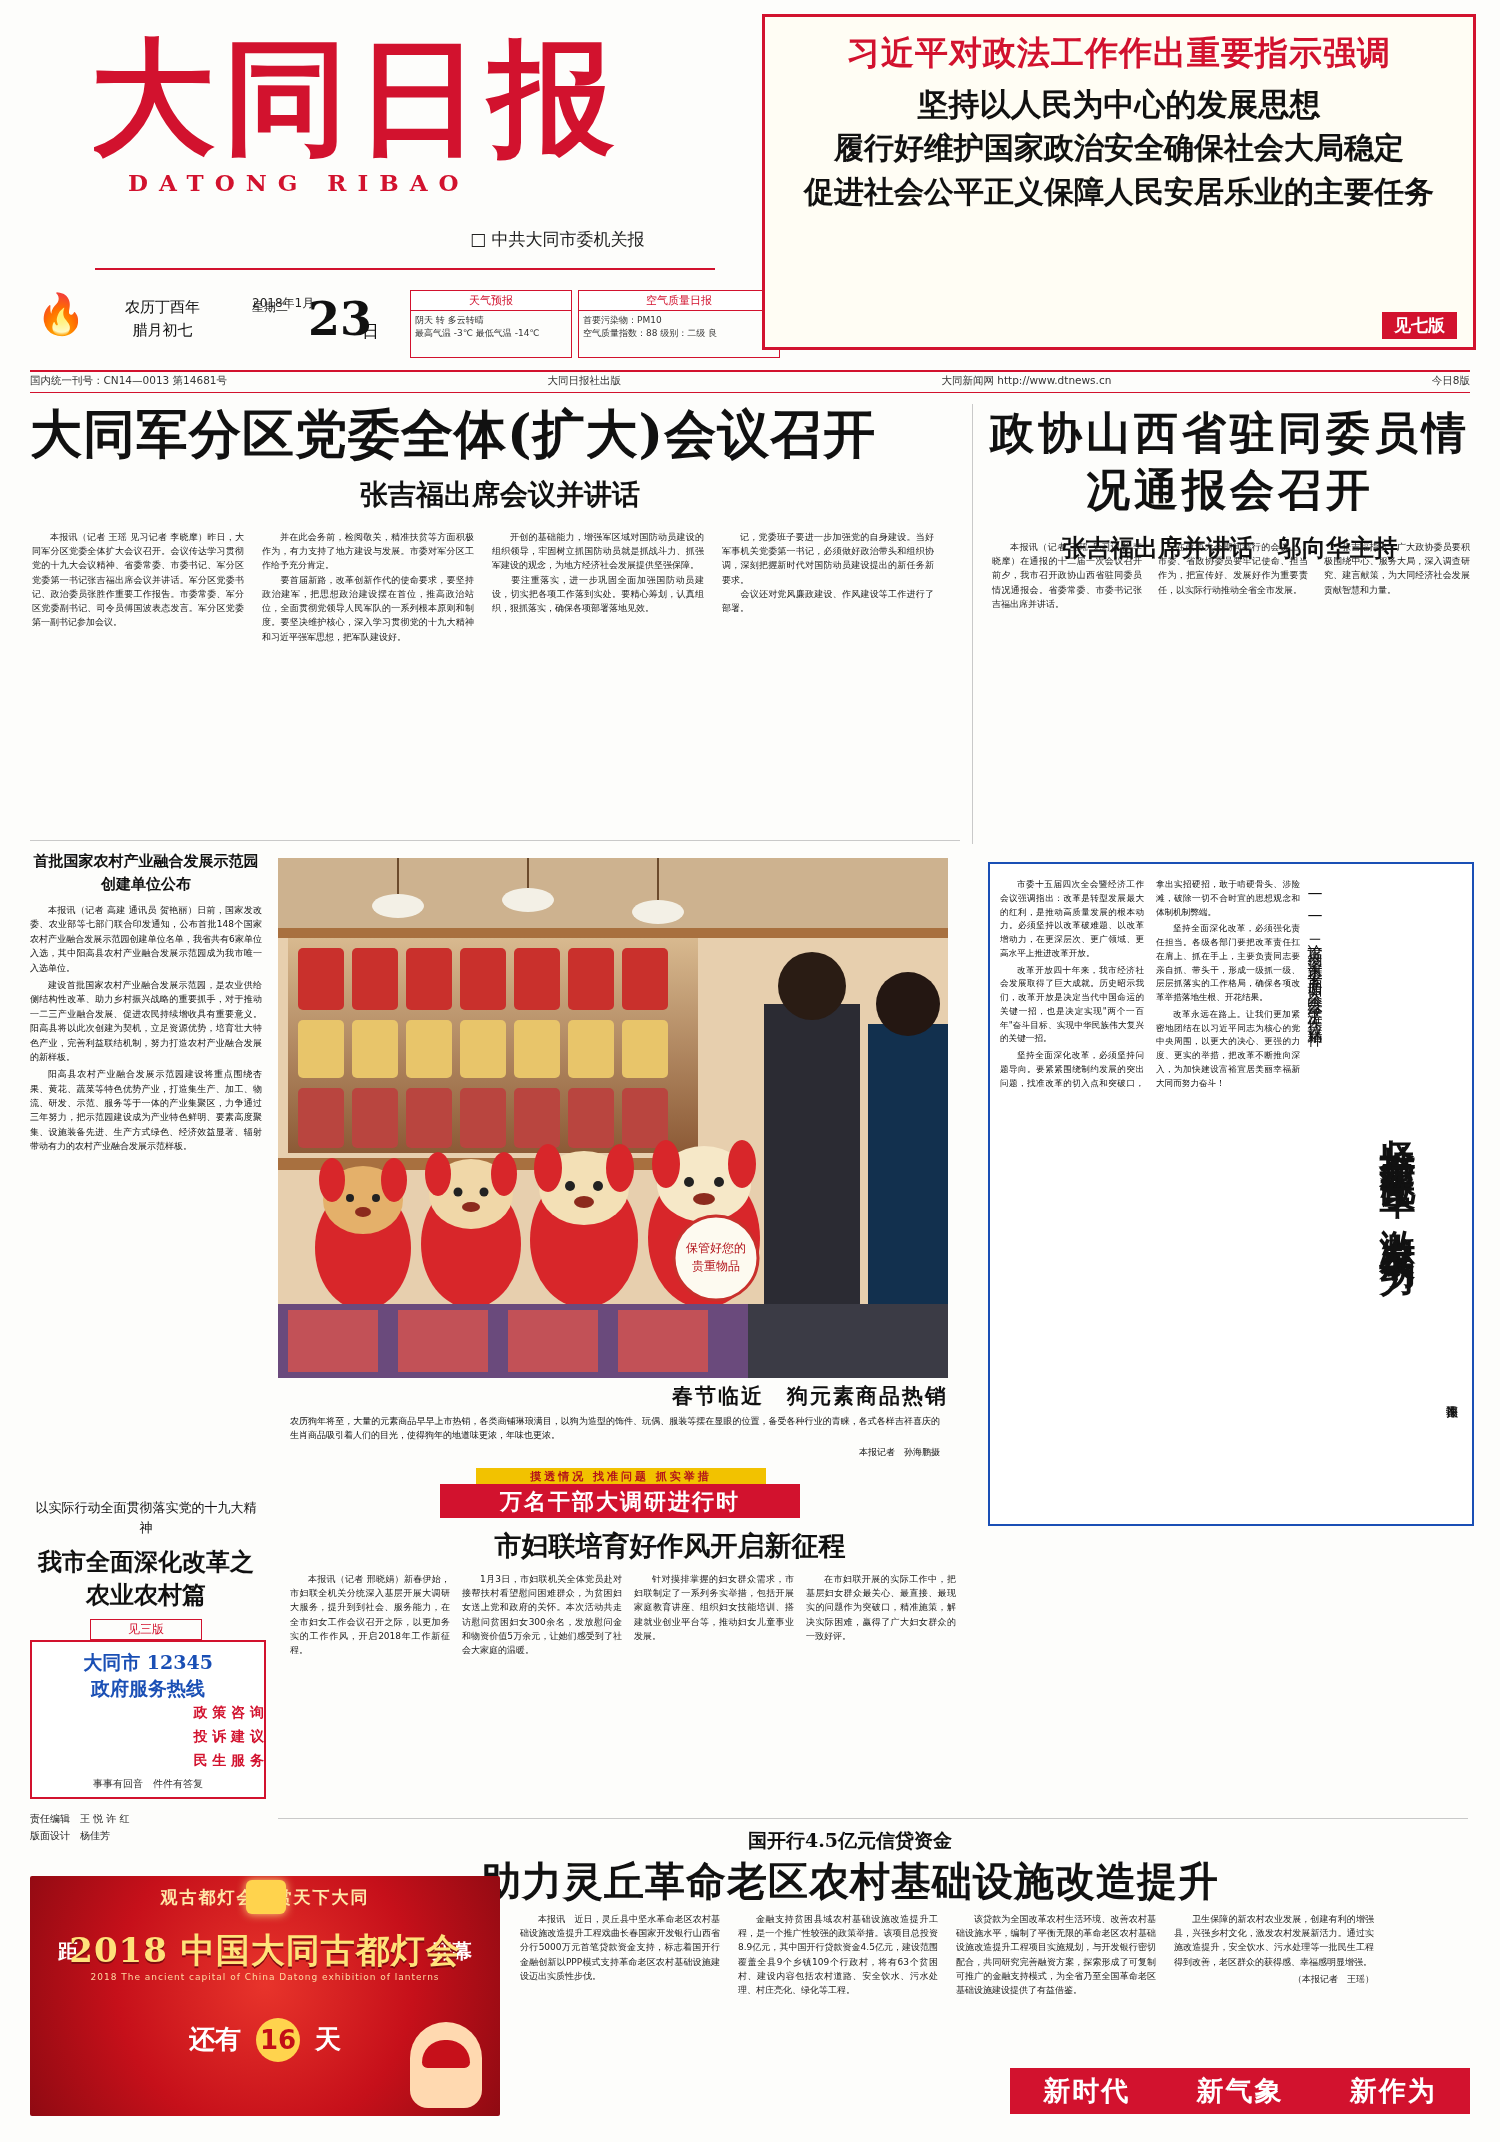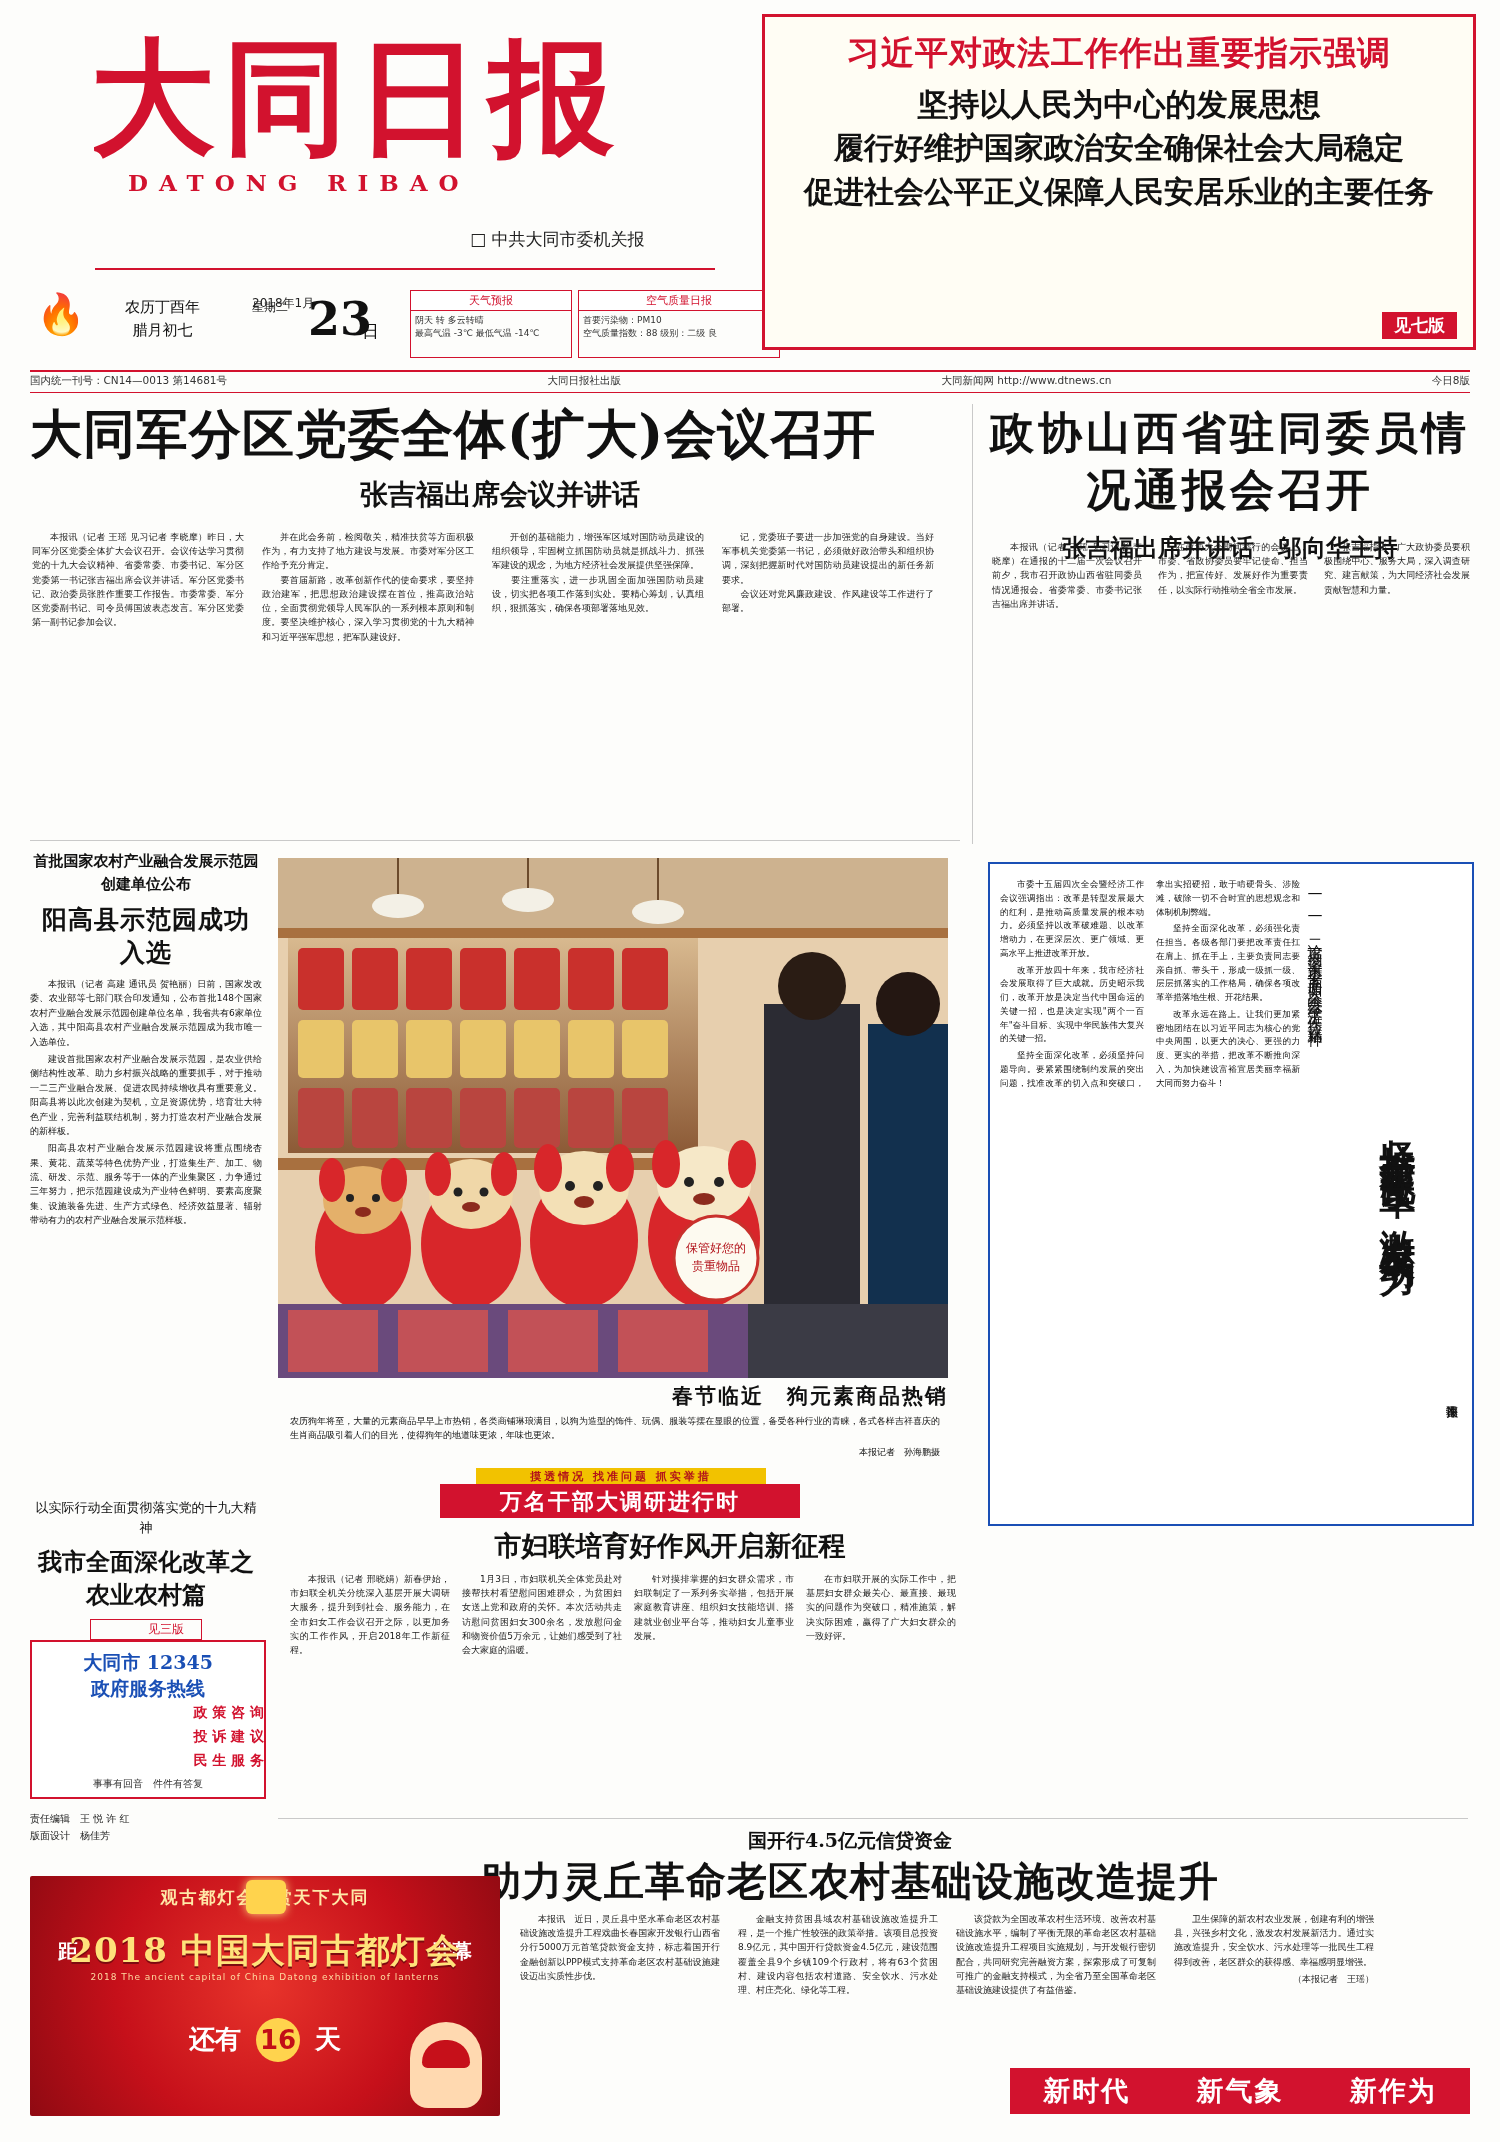--- a/index.html
+++ b/index.html
@@ -83,21 +83,21 @@
   .hl-fulian{position:absolute;left:380px;top:1528px;width:580px;text-align:center;font-family:"DejaVu Serif","Liberation Serif",serif;font-weight:bold;font-size:27px;}
   .cfl1{left:290px;top:1572px;width:160px;height:230px;}
   .cfl2{left:462px;top:1572px;width:160px;height:230px;}
   .cfl3{left:634px;top:1572px;width:160px;height:230px;}
   .cfl4{left:806px;top:1572px;width:150px;height:230px;}
 
   
   .boxB{position:absolute;left:30px;top:1498px;width:232px;}
   .boxB .t1{font-size:13px;text-align:center;line-height:1.55;}
   .boxB .t2{font-family:"DejaVu Serif","Liberation Serif",serif;font-weight:bold;font-size:24px;text-align:center;line-height:1.35;margin-top:8px;}
-  .boxB .ref{margin:8px auto 0 auto;width:76px;border:1px solid #d2122e;color:#d2122e;font-size:12px;text-align:right;padding:1px 17px;}
+  .boxB .ref{margin:8px auto 0 auto;width:76px;border:1px solid #d2122e;color:#d2122e;font-size:12px;text-align:center;padding:1px 17px;}
   .hotline{position:absolute;left:30px;top:1640px;width:232px;border:2px solid #d2122e;padding:8px 0 6px 0;text-align:center;background:#fff;}
   .hotline .h-t{color:#1a4fb5;font-weight:bold;font-size:19px;line-height:1.35;font-family:"DejaVu Serif","Liberation Serif",serif;}
   .hotline .h-l{color:#d2122e;font-size:14px;line-height:1.7;font-weight:bold;}
   .hotline .h-f{font-size:10px;color:#333;margin-top:4px;}
   .credits{position:absolute;left:30px;top:1810px;width:232px;text-align:left;font-size:10px;line-height:1.7;color:#222;}
 
   
   .vbox{position:absolute;left:988px;top:862px;width:482px;height:660px;border:2px solid #1a4fb5;background:#fff;}
   .vtitle{position:absolute;right:8px;top:10px;width:132px;text-align:center;}
   .vtitle .vt{writing-mode:vertical-rl;text-orientation:upright;font-family:"DejaVu Serif","Liberation Serif",serif;font-weight:bold;font-size:36px;letter-spacing:6px;height:600px;display:inline-block;}
@@ -218,21 +218,20 @@
       <p>在政协大会期间举行的会议上，市委、省政协委员要牢记使命、担当作为，把宣传好、发展好作为重要责任，以实际行动推动全省全市发展。</p>
     </div>
   <div class="col c7">
       <p>张吉福指出，广大政协委员要积极围绕中心、服务大局，深入调查研究、建言献策，为大同经济社会发展贡献智慧和力量。</p>
     </div>
 
   <div class="sep-h" style="left:30px;top:840px;width:930px;"></div>
 
   <div class="boxA">
     <div class="k1">首批国家农村产业融合发展示范园创建单位公布</div>
-    <div class="k2">阳高县示范园成功入选</div>
     <div class="body">
       <p>本报讯（记者 高建 通讯员 贺艳丽）日前，国家发改委、农业部等七部门联合印发通知，公布首批148个国家农村产业融合发展示范园创建单位名单，我省共有6家单位入选，其中阳高县农村产业融合发展示范园成为我市唯一入选单位。</p>
       <p>建设首批国家农村产业融合发展示范园，是农业供给侧结构性改革、助力乡村振兴战略的重要抓手，对于推动一二三产业融合发展、促进农民持续增收具有重要意义。阳高县将以此次创建为契机，立足资源优势，培育壮大特色产业，完善利益联结机制，努力打造农村产业融合发展的新样板。</p>
       <p>阳高县农村产业融合发展示范园建设将重点围绕杏果、黄花、蔬菜等特色优势产业，打造集生产、加工、物流、研发、示范、服务等于一体的产业集聚区，力争通过三年努力，把示范园建设成为产业特色鲜明、要素高度聚集、设施装备先进、生产方式绿色、经济效益显著、辐射带动有力的农村产业融合发展示范样板。</p>
     </div>
   </div>
 
   <div class="photo">
     <svg width="670" height="520" viewBox="0 0 670 520">
       <defs>

